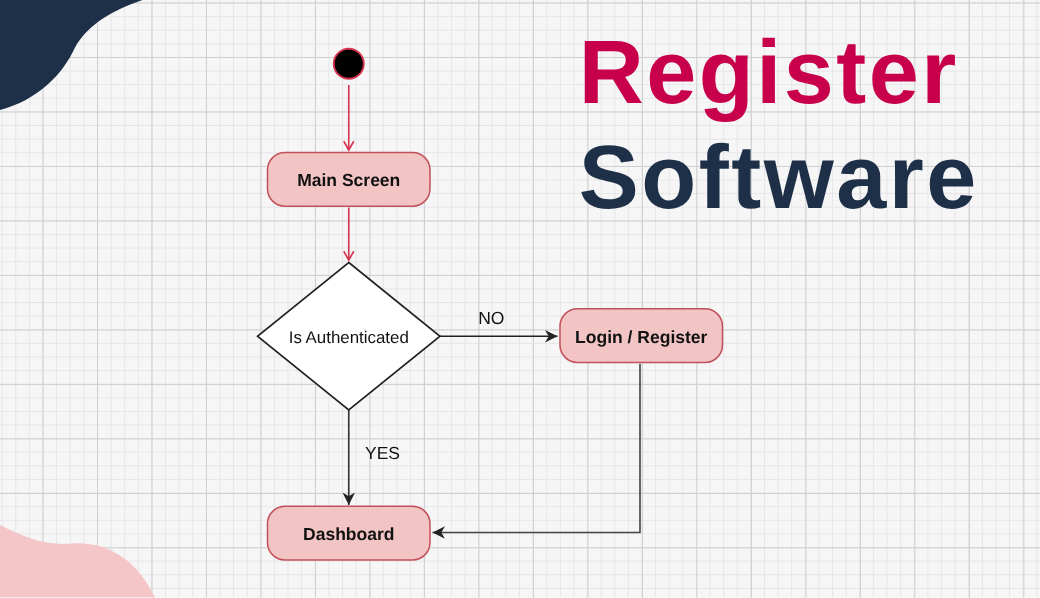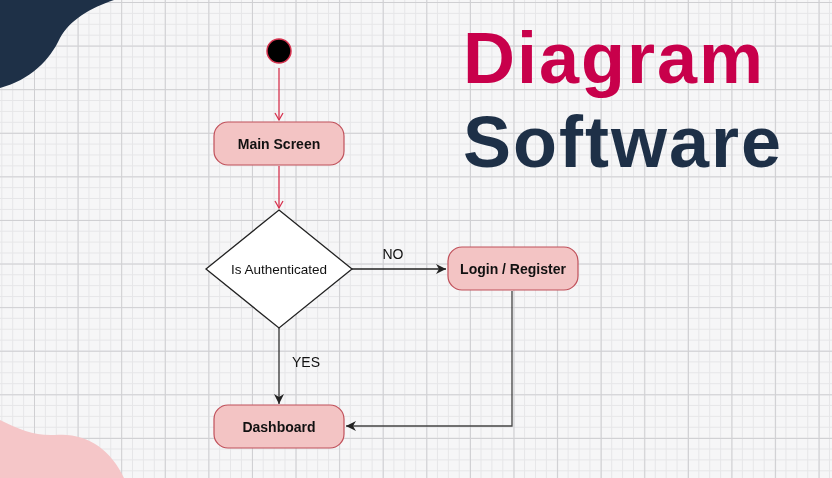--- a/index.html
+++ b/index.html
@@ -52,14 +52,14 @@
   <rect x="448" y="247" width="130" height="43" rx="14" fill="#f3c4c4" stroke="#c0505a" stroke-width="1.2"></rect>
   <text x="513" y="274" text-anchor="middle" font-family="Liberation Sans, sans-serif" font-weight="bold" font-size="14" fill="#111">Login / Register</text>
 
   <rect x="214" y="405" width="130" height="43" rx="14" fill="#f3c4c4" stroke="#c0505a" stroke-width="1.2"></rect>
   <text x="279" y="432" text-anchor="middle" font-family="Liberation Sans, sans-serif" font-weight="bold" font-size="14" fill="#111">Dashboard</text>
 
   <text x="393" y="259" text-anchor="middle" font-family="Liberation Sans, sans-serif" font-size="14" fill="#111">NO</text>
   <text x="306" y="367" text-anchor="middle" font-family="Liberation Sans, sans-serif" font-size="14" fill="#111">YES</text>
 </svg>
 
-<div class="title t1">Diagram</div>
+<div class="title t1">Register</div>
 <div class="title t2">Software</div>
 
 </body></html>

